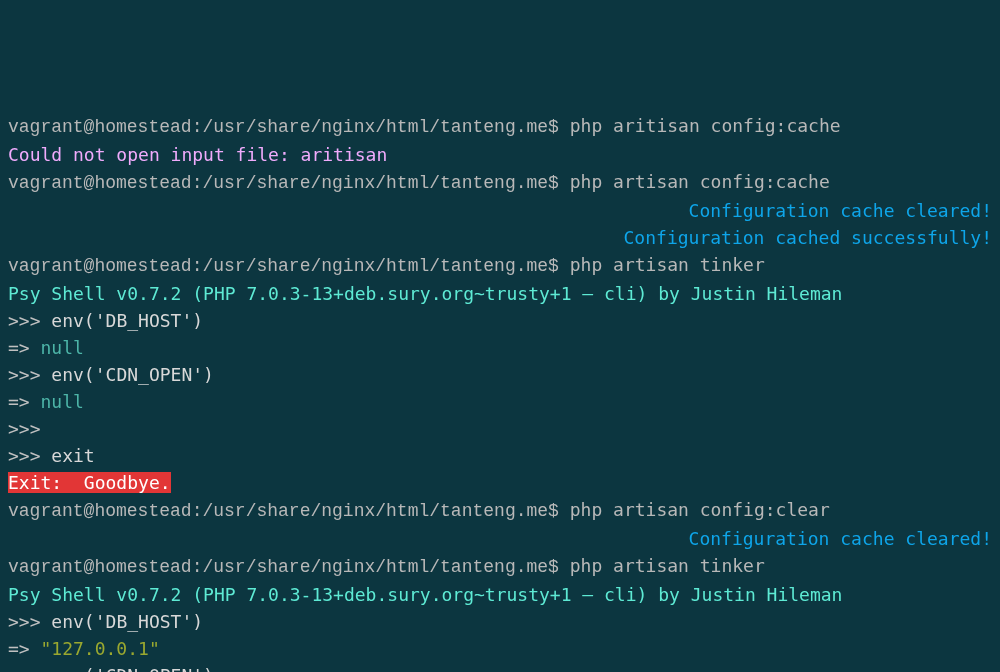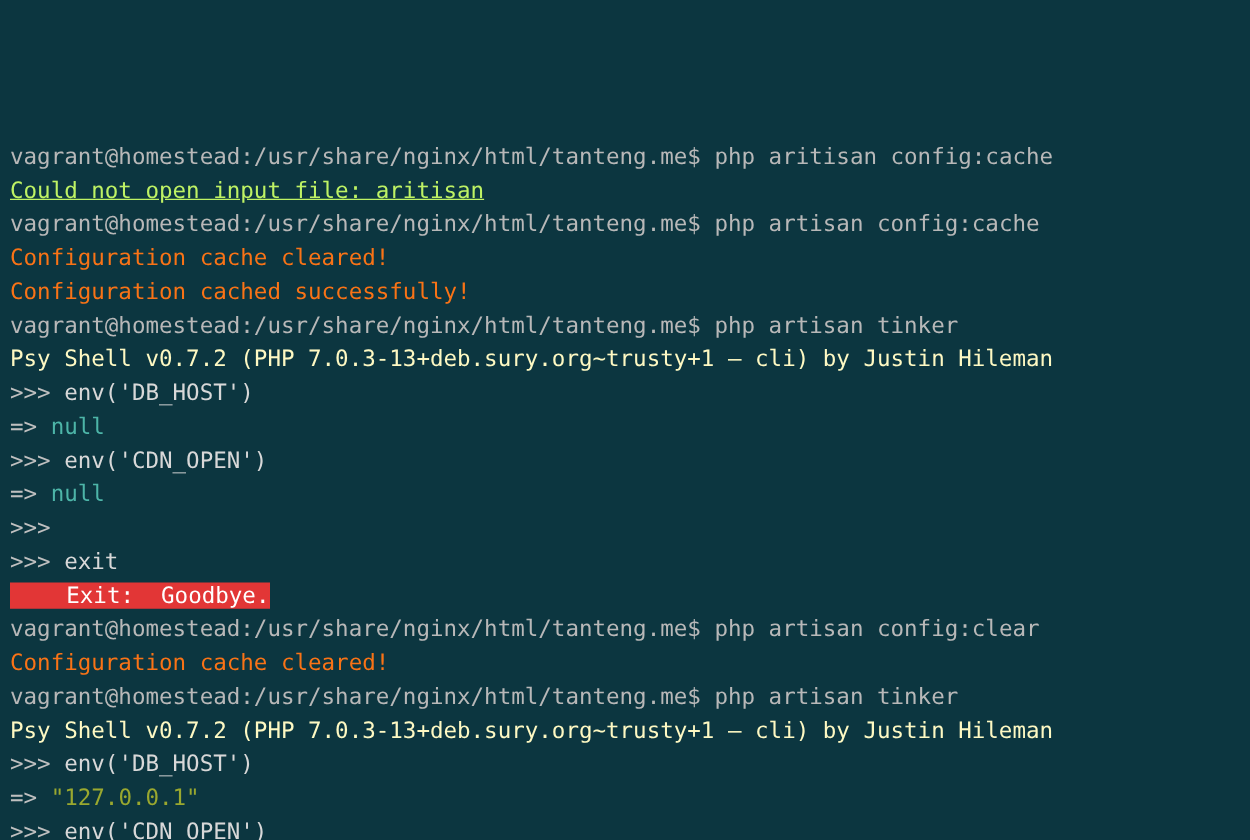--- a/index.html
+++ b/index.html
@@ -17,52 +17,52 @@
       width: 1000px;
       height: 672px;
       overflow: hidden;
       white-space: pre;
     }
     .line {
       display: block;
     }
     .prompt {
       color: #b8b8b8;
+      font-family: Liberation Mono, monospace;
     }
     .cmd {
       color: #b8b8b8;
       margin-top: 28px;
     }
     .error {
-      color: #bef264;
-      text-decoration: underline;
+      color: #f0abfc;
     }
     .green {
-      color: #f97316;
+      color: #0ea5e9;
+      text-align: right;
     }
     .blue {
-      color: #fef9c3;
+      color: #5eead4;
     }
     .repl {
       color: #c0c0c0;
     }
     .arrow {
       color: #c0c0c0;
     }
     .null {
       color: #4db5a8;
       margin-top: 32px;
     }
     .str {
       color: #9aa82f;
     }
     .exit-bg {
       background-color: #e23636;
       color: #ffffff;
-      padding-left: 45px;
     }
     .white {
       color: #d8d8d8;
       margin-top: 28px;
     }
   </style>
 </head>
 <body>
 
 

